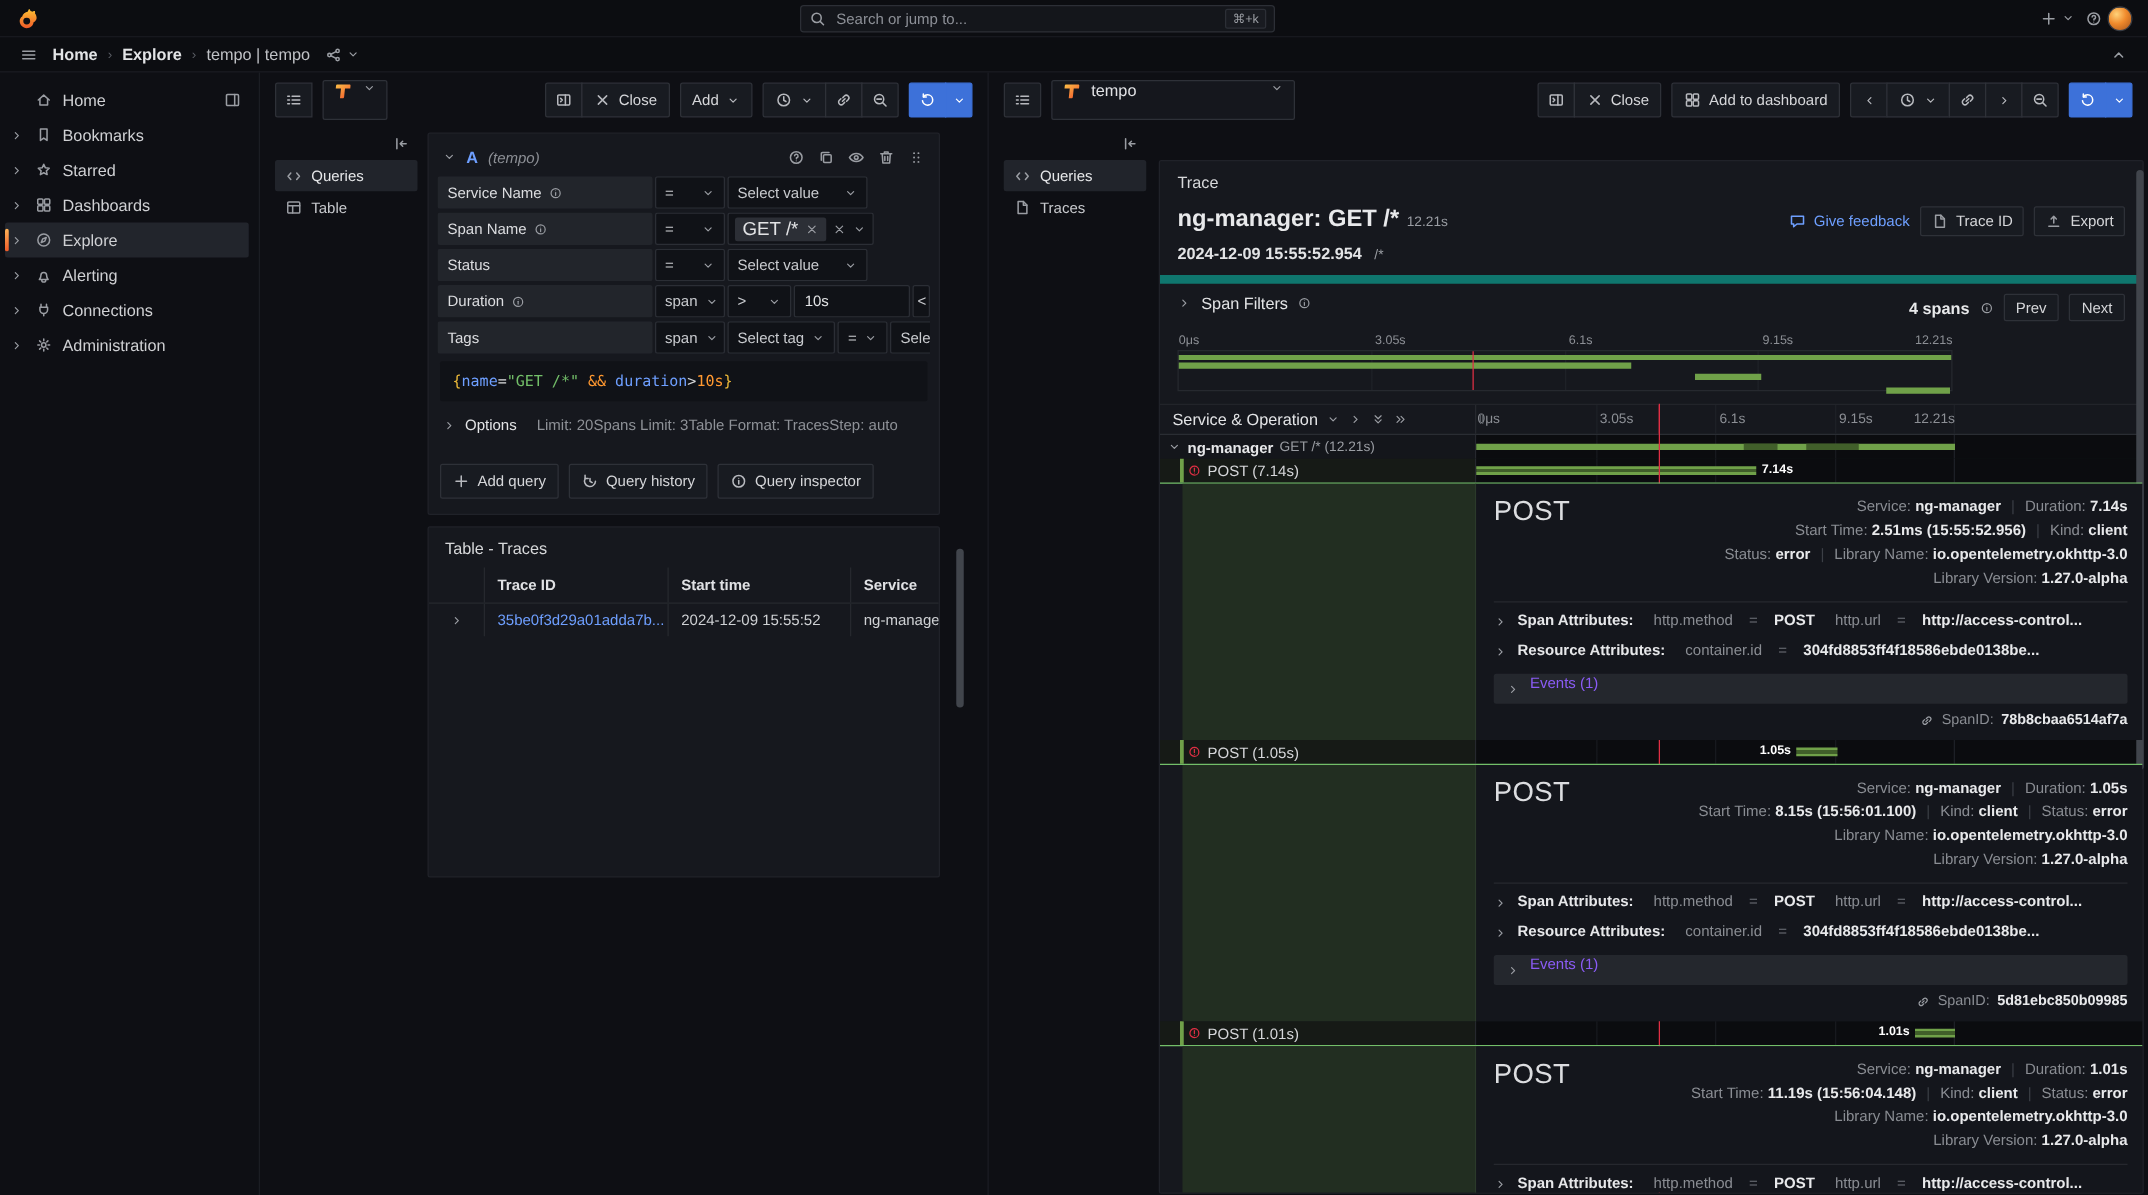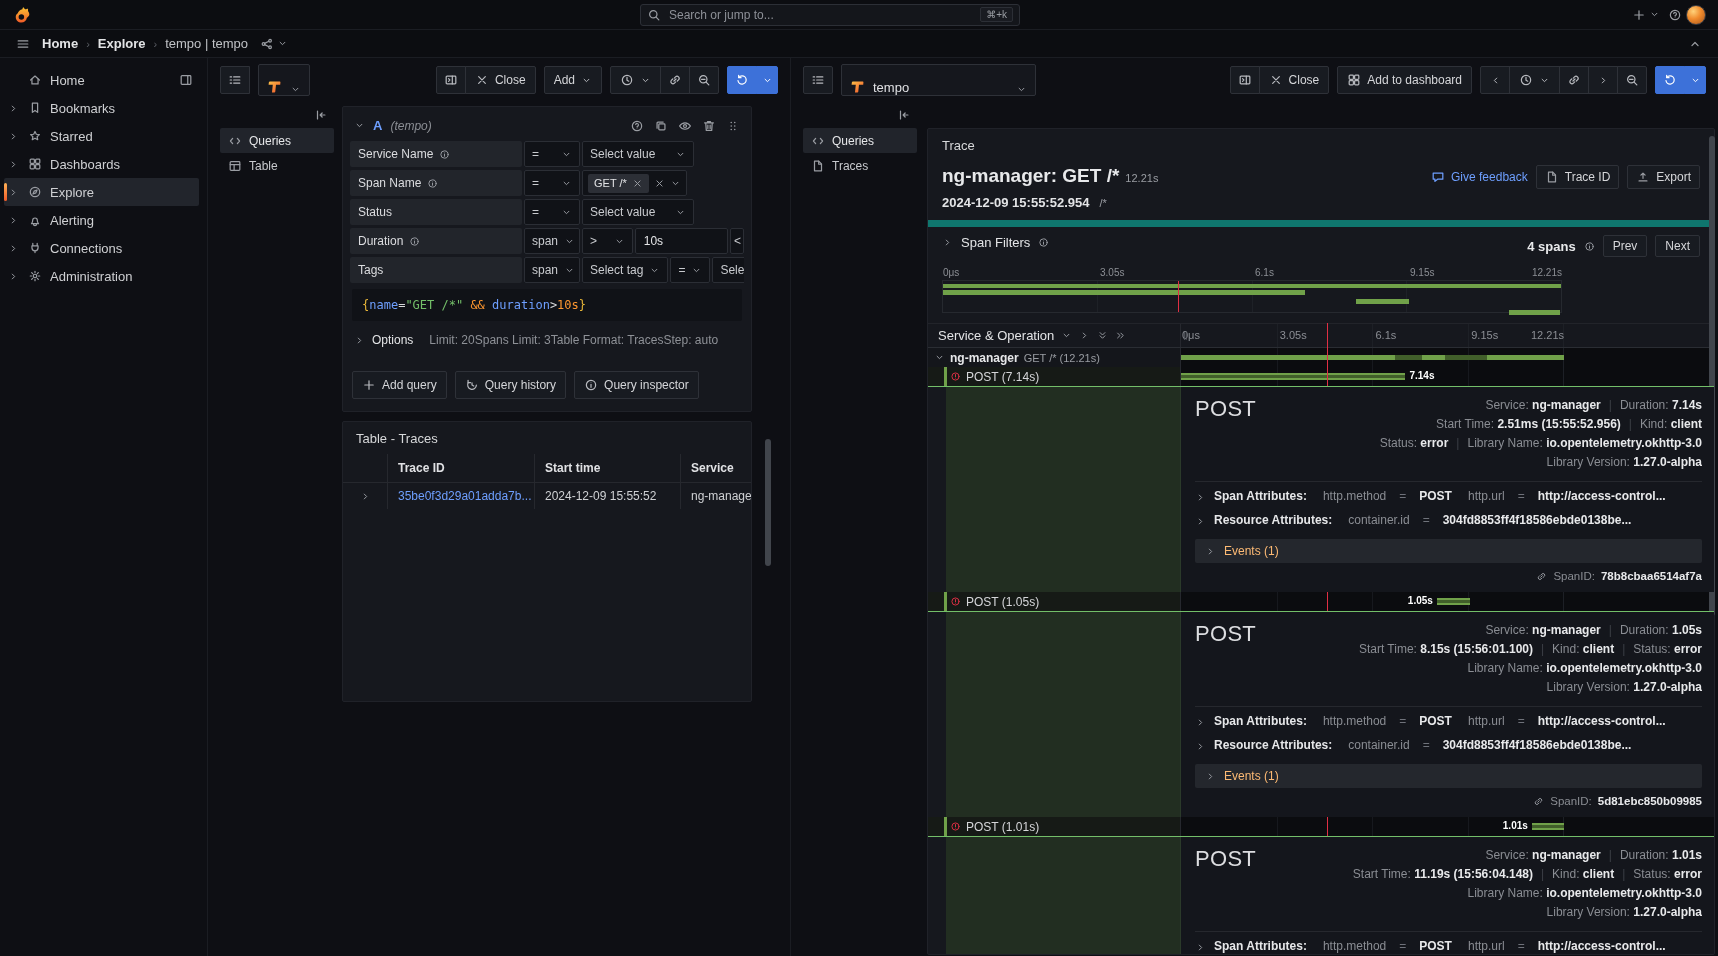--- a/index.html
+++ b/index.html
@@ -51,21 +51,21 @@
   .tgroup{display:flex;align-items:center}
   .btn{height:28px;padding:0 9px;border:1px solid var(--border2);background:#181b21;border-radius:2px;color:var(--text);display:inline-flex;align-items:center;gap:6px;font-size:12px;cursor:pointer;white-space:nowrap}
   .btn .icon{color:#b7b9be}
   .btn.icon-only{width:30px;padding:0;justify-content:center}
   .joined .btn{border-radius:0;margin-left:-1px}
   .joined .btn:first-child{border-radius:2px 0 0 2px;margin-left:0}
   .joined .btn:last-child{border-radius:0 2px 2px 0}
   .gap{width:8px}
   .btn-primary{background:var(--accent);border-color:var(--accent);color:#fff}
   .btn-primary .icon{color:#fff}
-  .ds-chip{height:32px;border:1px solid var(--border2);background:#15171d;border-radius:2px;display:inline-flex;align-items:flex-end;gap:7px;padding:0 8px;cursor:pointer}
+  .ds-chip{height:32px;border:1px solid var(--border2);background:#15171d;border-radius:2px;display:inline-flex;align-items:flex-start;gap:7px;padding:0 8px;cursor:pointer}
   .ds-chip .name{font-size:13px;color:#e0e1e4}
 
   .pane-body{display:flex;padding-left:12px;height:853px;position:relative}
   .mini-sidebar{width:114px;flex:none;padding-top:4px}
   .mini-head{display:flex;justify-content:flex-end;padding:2px 6px 6px 0}
   .mini-item{height:25px;display:flex;align-items:center;gap:7px;padding:0 8px;border-radius:2px;color:#c7c9cd;font-size:12px;cursor:pointer}
   .mini-item.active{background:#21242b;color:#e6e7e9}
   .pane-content{flex:1;padding:4px 0 0 8px;position:relative}
 
   
@@ -77,21 +77,21 @@
   .qhead .hicons{margin-left:auto;display:flex;gap:10px}
   .frow{display:flex;align-items:center;gap:2px;margin-bottom:3px;overflow:hidden}
   .flabel{width:172px;flex:none;height:26px;background:var(--cell);border-radius:2px;display:flex;align-items:center;gap:6px;padding:0 8px;font-size:12px;color:#dcdde0}
   .flabel.narrow{width:88px}
   .sel{height:26px;background:#101217;border:1px solid #2b2e35;border-radius:2px;display:flex;align-items:center;gap:6px;padding:0 7px;color:#c9cbcf;cursor:pointer;white-space:nowrap}
   .sel .icon{margin-left:auto}
   .radio-group{height:26px;display:flex;border:1px solid #2b2e35;border-radius:2px;overflow:hidden;background:#101217}
   .radio-opt{padding:0 12px;display:flex;align-items:center;font-size:12px;color:#c2c4c8;cursor:pointer}
   .radio-opt.sel{background:#32363e;color:#f0f1f3;font-weight:500}
   .chipbox{height:26px;border:1px solid #2b2e35;border-radius:2px;background:#101217;display:flex;align-items:center;gap:5px;padding:0 5px}
-  .chip{background:#2c2f36;border-radius:2px;display:inline-flex;align-items:center;gap:5px;height:19px;padding:0 6px;font-size:11px;color:#e2e3e5;cursor:pointer}
+  .chip{background:#2c2f36;border-radius:2px;display:inline-flex;align-items:center;gap:5px;height:19px;padding:0 6px;font-size:15px;color:#e2e3e5;cursor:pointer}
   .inputbox{height:26px;border:1px solid #2b2e35;border-radius:2px;background:#101217;display:flex;align-items:center;padding:0 8px;color:#e4e5e7;cursor:text}
   .sliver{width:14px;flex:none;justify-content:flex-start;padding:0 3px;overflow:hidden}
   .tql{margin:6px 2px 0 2px;background:#101217;border-radius:2px;padding:9px 10px;font:12px "DejaVu Sans Mono","Liberation Mono",monospace;white-space:pre}
   .tok-brace{color:#eab839}.tok-ident{color:#6e9fff}.tok-op{color:#d8d9da}.tok-string{color:#73bf69}.tok-logic{color:#ff9830}.tok-number{color:#ff9830}
   .optrow{display:flex;align-items:center;gap:16px;padding:12px 4px 14px 4px;font-size:12px}
   .optrow .olabel{color:#e3e4e6;display:flex;gap:7px;align-items:center}
   .opt-item{color:#8e9197;white-space:nowrap}
   .qactions{display:flex;gap:8px;padding:10px 2px 0 2px}
 
   
@@ -168,21 +168,21 @@
   .dmeta{text-align:right;font-size:12px;line-height:19px}
   .mk{color:#8a8d93}
   .mv{color:#e8e9eb}
   .msep{color:#3c3f46;margin:0 8px}
   .dsep{border-top:1px solid #26282e;margin:9px 0 2px 0}
   .attr-row{display:flex;align-items:flex-end;gap:8px;padding:5px 0;font-size:12px;cursor:pointer;white-space:nowrap;overflow:hidden}
   .alabel{color:#e6e7e9}
   .pk{color:#8a8d93;margin-left:8px}
   .peq{color:#6f727a;margin:0 5px}
   .pv{color:#e8e9eb}
-  .events-row{margin-top:7px;height:24px;background:#24272d;border-radius:2px;display:flex;align-items:center;gap:8px;padding:0 10px;font-size:12px;color:#fdba74;cursor:pointer}
+  .events-row{margin-top:7px;height:24px;background:#24272d;border-radius:2px;display:flex;gap:8px;padding:0 10px;font-size:12px;color:#8b5cf6;cursor:pointer}
   .spanid-row{margin-top:7px;display:flex;justify-content:flex-end;align-items:center;gap:6px;font-size:11.5px}
   .spanid-row b{color:#e8e9eb}
 </style>
 </head>
 <body>
 
 <header class="topnav">
   <span class="icon">
       <svg viewBox="0 0 16 16" width="20" height="20">
         <defs>

